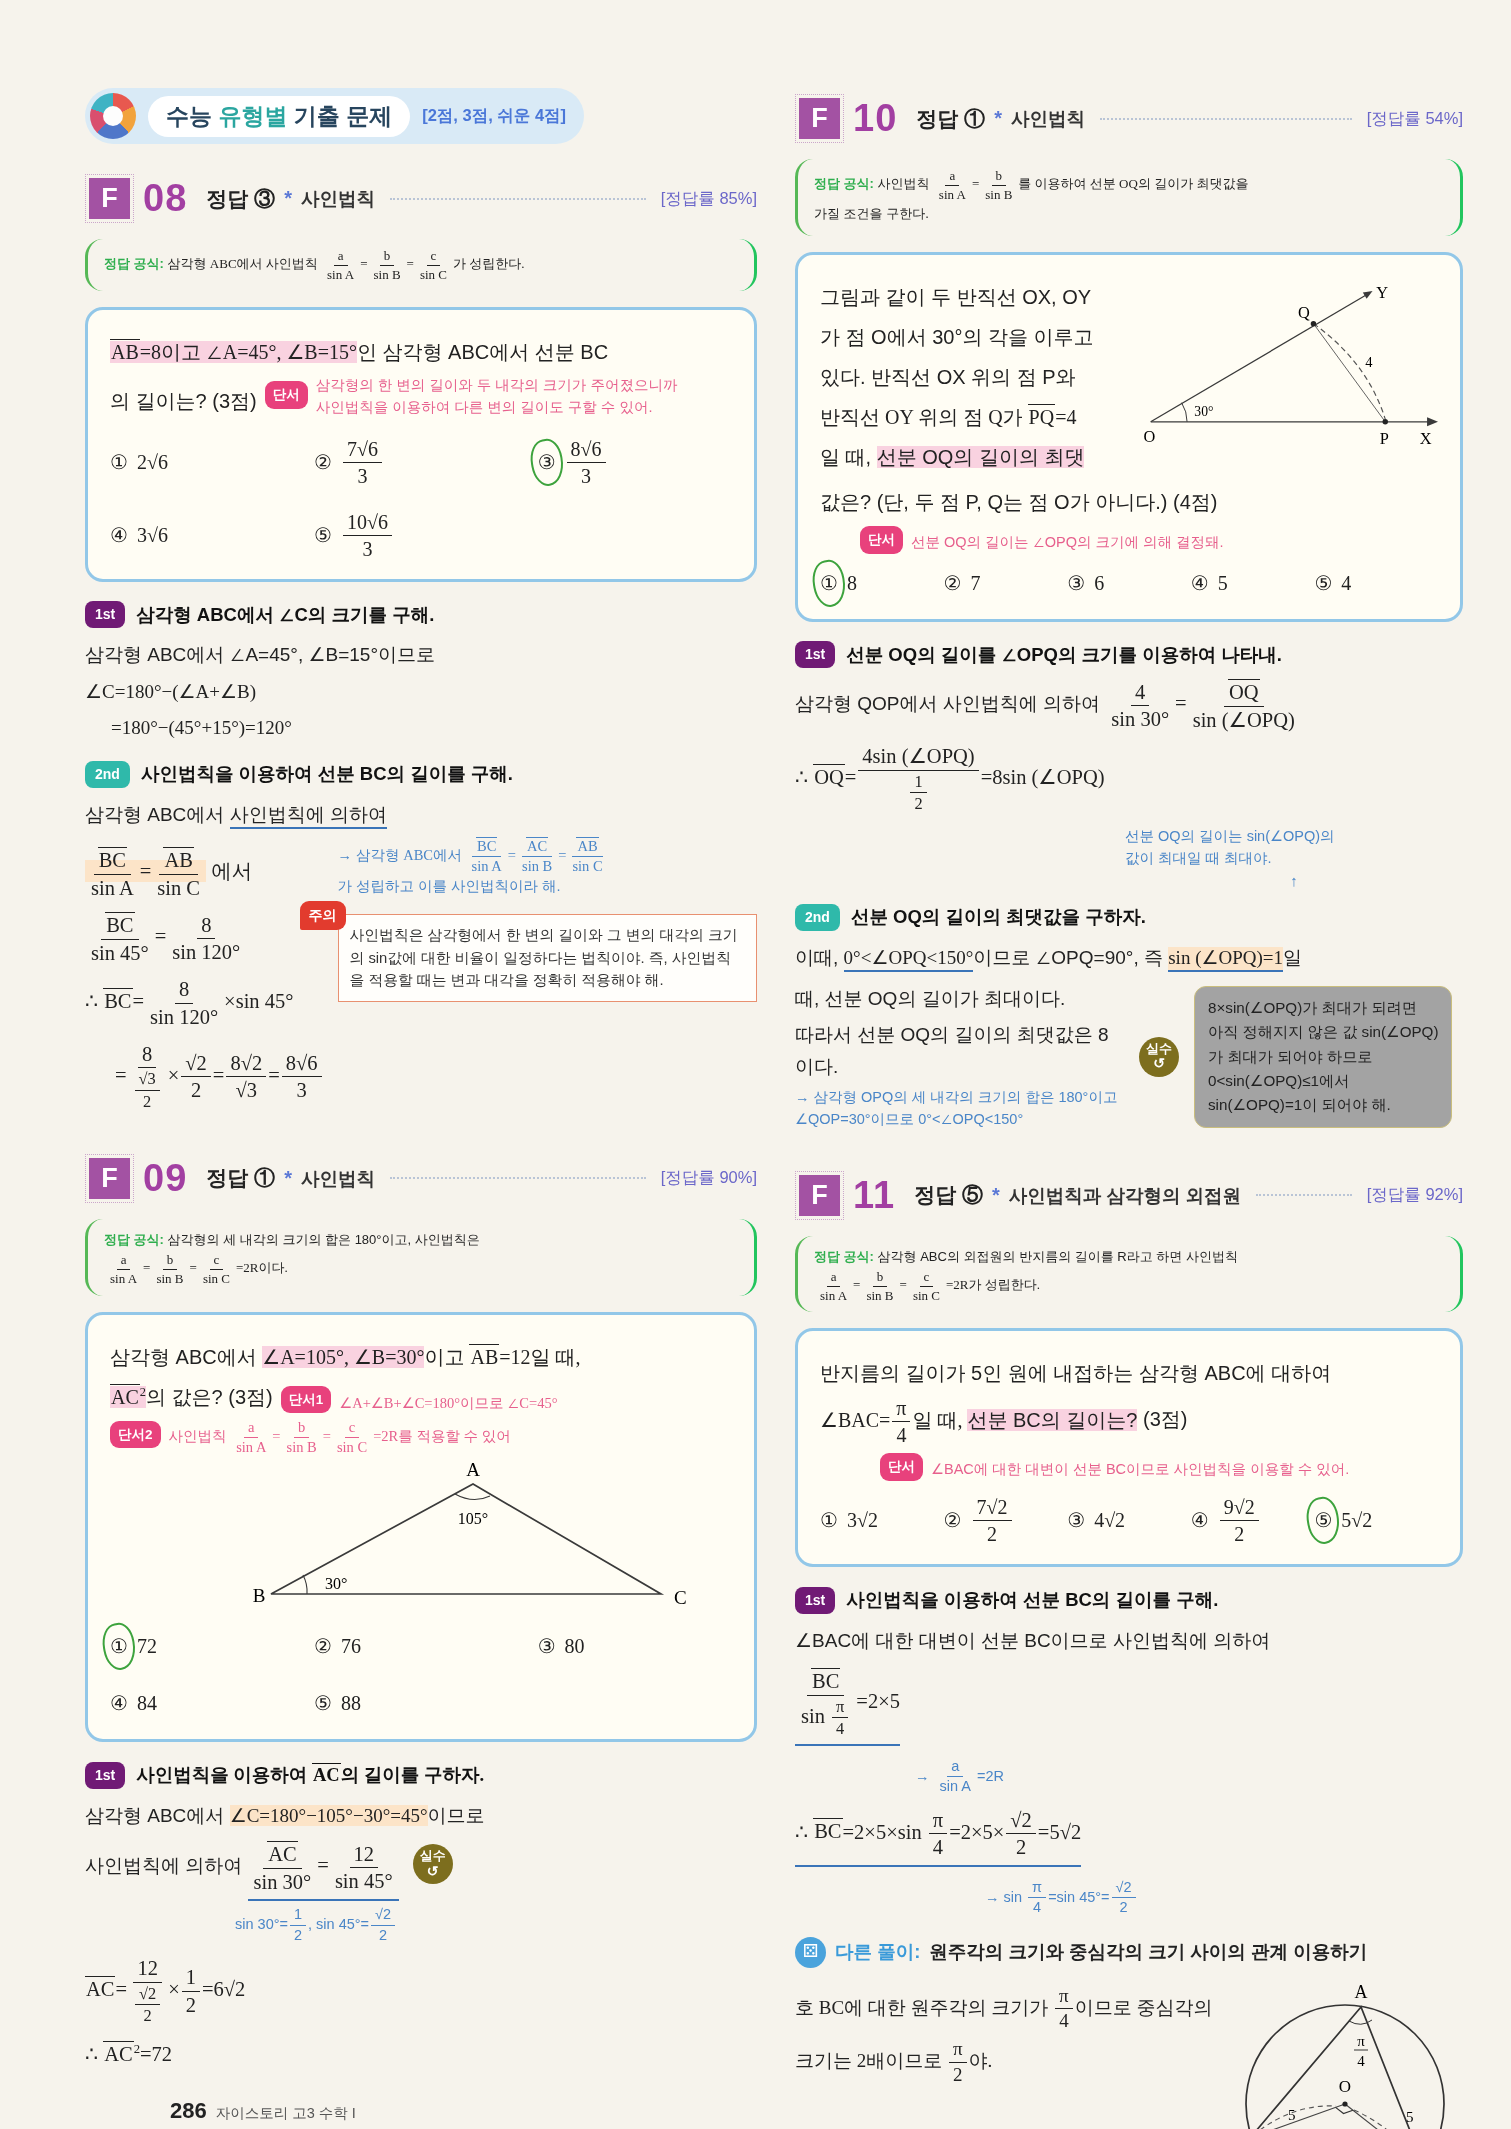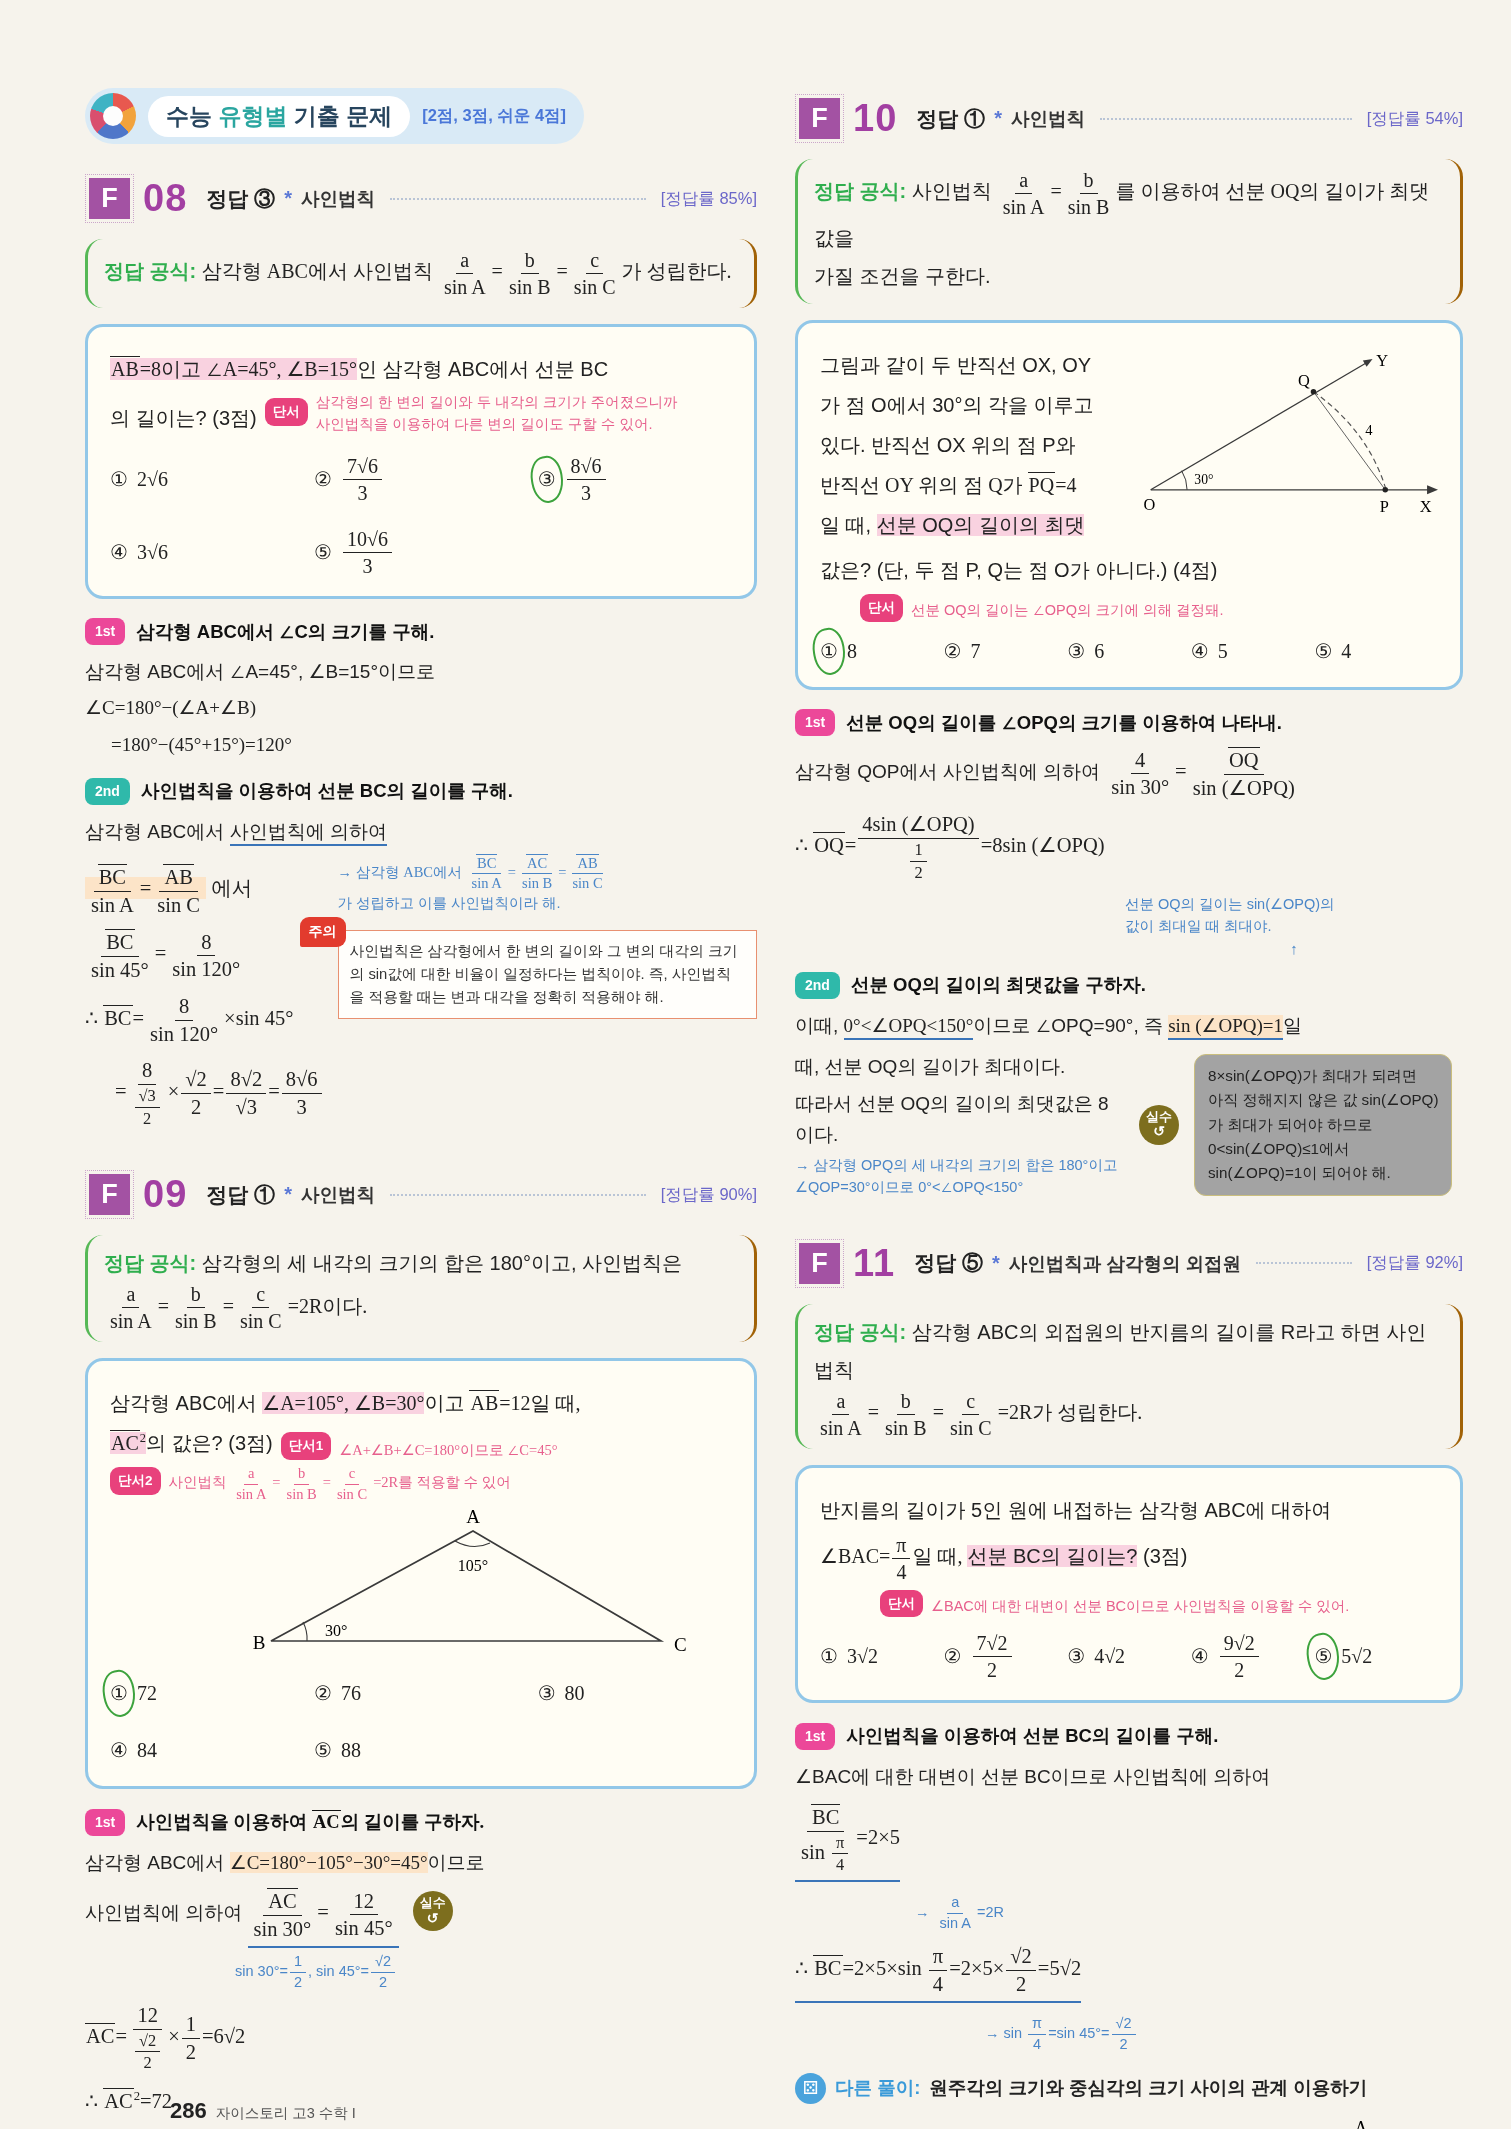--- a/index.html
+++ b/index.html
@@ -22,42 +22,42 @@
   .fwrap{border:1.6px dotted #cba6cb;padding:3px;display:inline-flex}
   .fletter{width:41px;height:41px;background:#a352a3;color:#fff;display:flex;align-items:center;justify-content:center;font-size:27px;font-weight:bold}
   .fnum{font-size:38px;color:#a23fa2;font-weight:bold;letter-spacing:1px}
   .ans{font-size:21px;font-weight:bold;margin-left:10px;white-space:nowrap}
   .star{color:#5b78d6;font-weight:bold;font-size:20px}
   .topic{font-size:18.5px;font-weight:bold;color:#333;white-space:nowrap}
   .leader{flex:1;border-bottom:2.2px dotted #b9c4d6;height:0;margin:0 6px;min-width:18px}
   .rate{color:#6b67c9;font-size:16.5px;white-space:nowrap}
 
   
-  .formula{border-left:3px solid #56b856;border-right:3px solid #a16207;border-radius:18px;padding:9px 16px;font-size:20px;line-height:1.9;margin-bottom:16px;color:#222}
+  .formula{border-left:3px solid #56b856;border-right:3px solid #22c55e;border-radius:18px;padding:9px 16px;font-size:13px;line-height:1.9;margin-bottom:16px;color:#222}
   .flabel{color:#2fae4e;font-weight:bold}
 
   
   .qbox{border:3.5px solid #92c7e8;border-radius:18px;background:#fffdf4;padding:20px 22px 18px;font-size:20px;line-height:1.75}
   .hl{background:#f9d2e0}
   .hlc{background:#fce4c8}
   .cluetag{background:#e8417c;color:#fff;font-size:13.5px;border-radius:9px;padding:2px 8px;font-weight:bold;white-space:nowrap;align-self:flex-start;margin-top:6px}
   .cluetxt{color:#e7608d;font-size:14.5px;line-height:1.5}
   .clueline{display:flex;gap:8px;align-items:flex-end}
   .choices{display:grid;margin-top:18px;row-gap:22px;font-size:20px;font-family:"Liberation Serif",serif}
   .c3{grid-template-columns:1.05fr 1.15fr 1fr}
   .c5{grid-template-columns:repeat(5,1fr)}
   .choice{display:flex;align-items:center;gap:9px}
   .pick{position:relative}
   .pick::after{content:"";position:absolute;inset:-6px -7px;border:2.6px solid #3da33d;border-radius:52% 46% 58% 50%;transform:rotate(-10deg)}
 
   
   .sol{font-size:19px;line-height:1.65;margin-top:18px}
   .stline{display:flex;align-items:center;gap:11px;margin:16px 0 9px}
   .stb{color:#fff;font-size:14px;font-weight:bold;border-radius:8px;padding:2px 10px;flex:0 0 auto}
-  .lav{background:#ec4899}.tealb{background:#2fb9aa}
+  .lav{background:#701a75}.tealb{background:#2fb9aa}
   .stt{font-weight:bold;font-size:18.5px;color:#111}
   .txt{margin:5px 0}
   .eq{font-family:"Liberation Serif",serif;font-size:20.5px;margin:12px 0}
   .m{font-family:"Liberation Serif",serif}
   .frac{display:inline-flex;flex-direction:column;align-items:center;vertical-align:middle;margin:0 2px;line-height:1.2;text-align:center}
   .frac>.fr-n{padding:0 4px 1px;border-bottom:1.3px solid currentColor}
   .frac>.fr-d{padding:1px 4px 0}
   .frac .frac{font-size:0.8em}
   .ovl{display:inline-block;border-top:1.5px solid currentColor;line-height:1.2;padding:0 1px}
   sup{font-size:0.62em}

